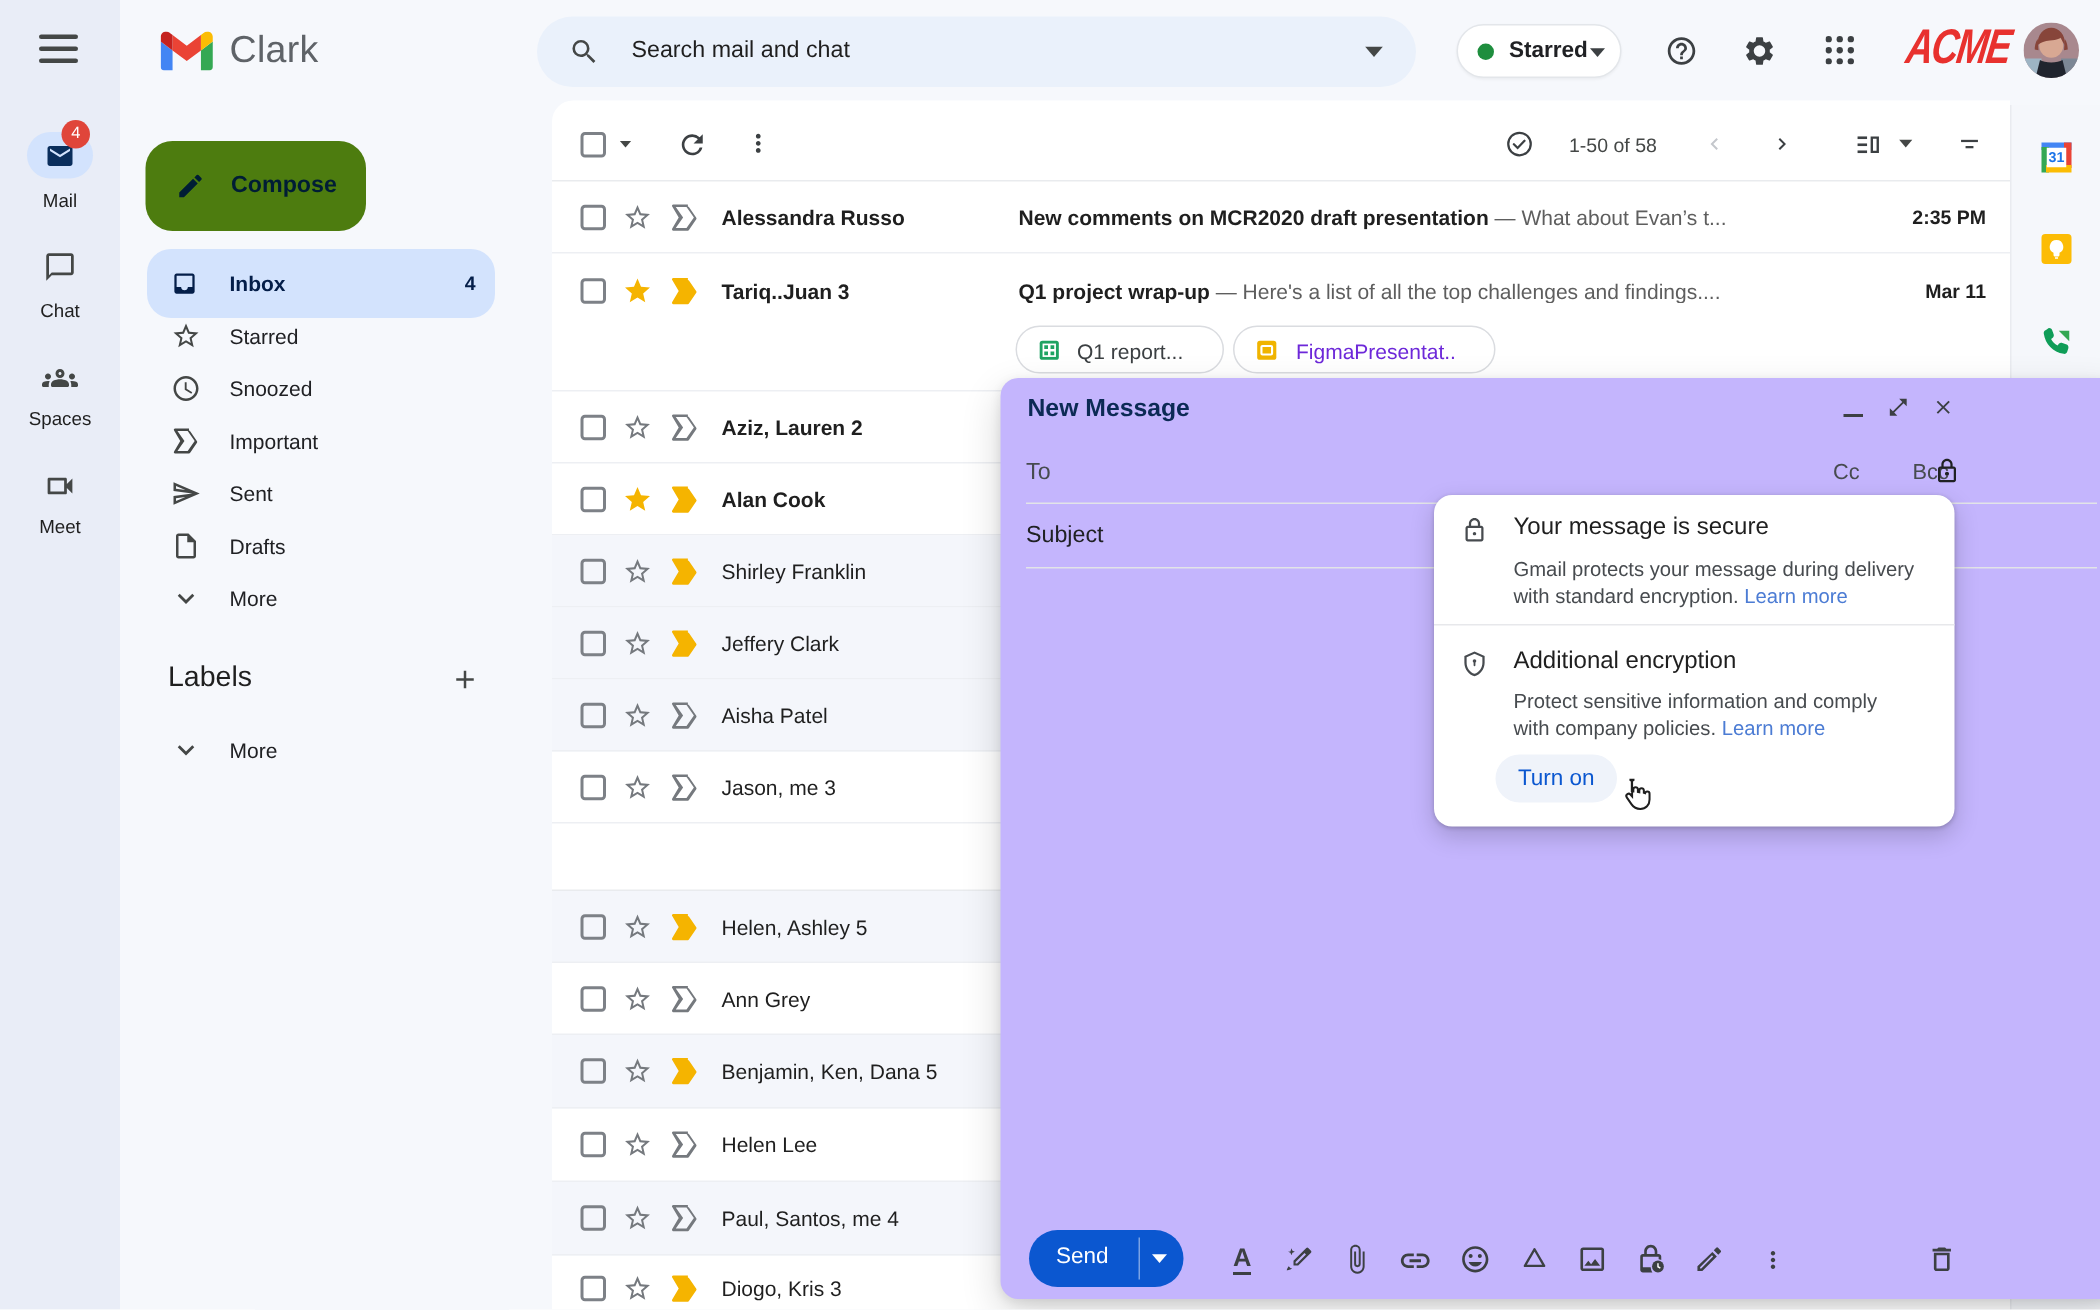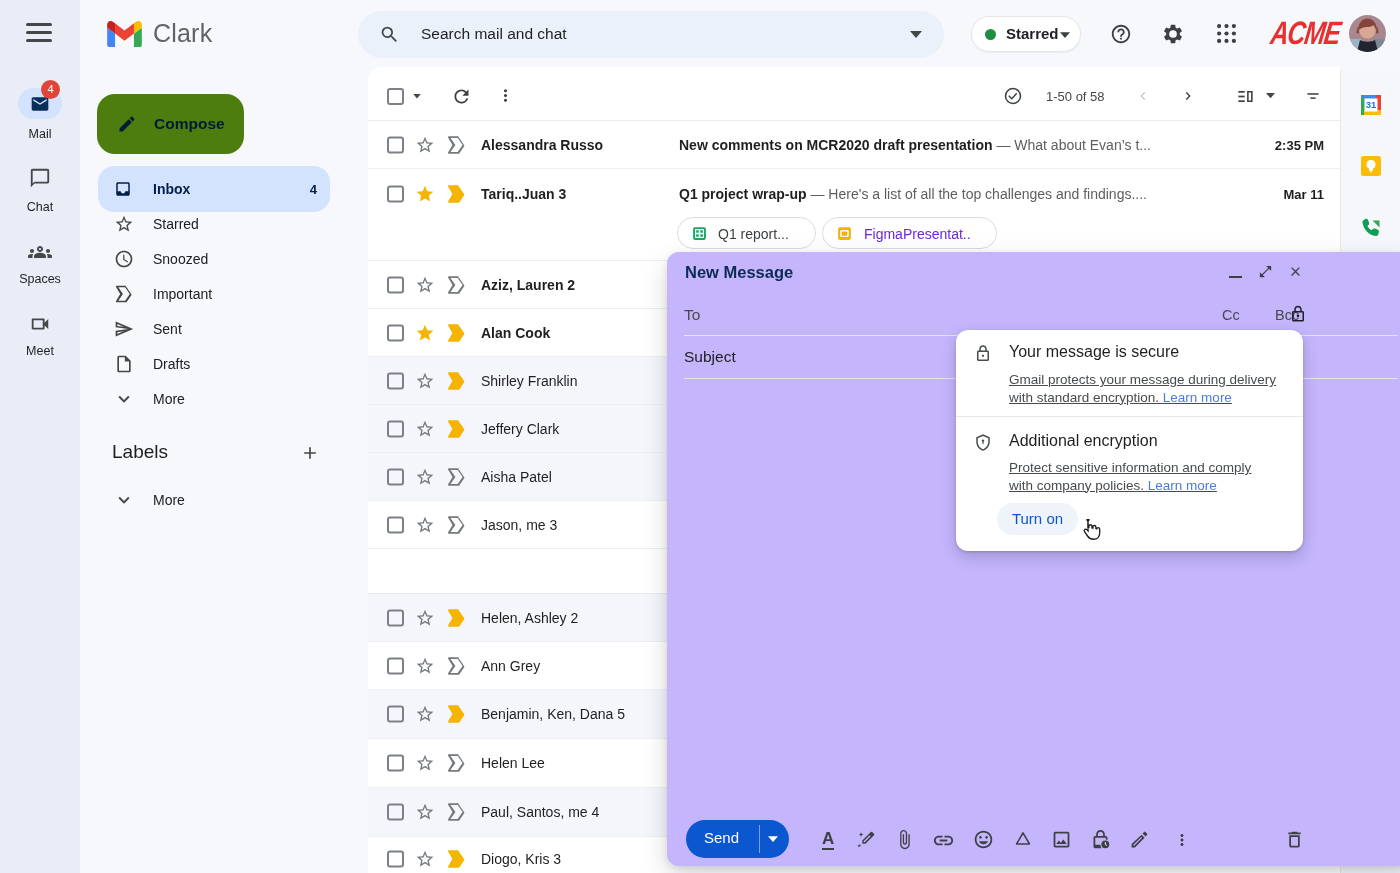--- a/index.html
+++ b/index.html
@@ -38,21 +38,21 @@
   #compose .hdr { position:absolute; left:18px; top:11px; font-size:16.5px; font-weight:bold; color:#0c2a55; }
   .fieldlab { position:absolute; font-size:15.5px; color:#474b4f; }
   .fdiv { position:absolute; left:17px; right:16px; height:1px; background:#e2e4e8; }
   #sendbtn { position:absolute; left:19px; top:568px; width:103px; height:38px; background:#0b57d0; border-radius:19px; color:#fff; }
   #sendbtn .lb { position:absolute; left:18px; top:9px; font-size:15px; }
   #sendbtn .vd { position:absolute; left:73px; top:5px; width:1px; height:28px; background:rgba(255,255,255,0.45); }
   .tool { position:absolute; top:577px; }
   
   #popup { left:956px; top:330px; width:347px; height:221px; background:#fff; border-radius:12px; box-shadow:0 1px 3px rgba(0,0,0,0.18), 0 6px 16px rgba(0,0,0,0.18); }
   #popup .t1 { position:absolute; left:53px; font-size:16px; color:#1f1f1f; }
-  #popup .bd { position:absolute; left:53px; font-size:13.5px; color:#474b4f; line-height:17.5px;text-decoration:underline; }
+  #popup .bd { position:absolute; left:53px; font-size:13.5px; color:#474b4f; line-height:17.5px; }
   #popup .lm { color:#4c7cd4; }
   #turnon { position:absolute; left:41px; top:173px; width:81px; height:32px; background:#eff3fa; border-radius:16px; text-align:center; line-height:32px; font-size:15px; color:#0b57d0; font-weight:500; }
   
   #companion { left:1340px; top:70px; width:60px; height:803px; background:#f5f7fb; border-left:1px solid #e9ebf0; }
   .comp { position:absolute; left:50%; transform:translateX(-50%); }
 </style>
 </head>
 <body>
 <div id="rail" class="abs"></div>
 
@@ -350,21 +350,21 @@
   </div>
   <div class="abs" style="left:0; top:527px; width:972px; height:1px; background:#e9ebee; margin-top:-1px;"></div>
   <div class="row read" style="top:527px; height:48px;">
     <div class="cb"></div>
     <svg class="star" width="20" height="20" viewBox="0 0 24 24">
         <path fill="#75797e" d="M22 9.24l-7.19-.62L12 2 9.19 8.63 2 9.24l5.46 4.73L5.82 21 12 17.27 18.18 21l-1.63-7.03L22 9.24zM12 15.4l-3.76 2.27 1-4.28-3.32-2.88 4.38-.38L12 6.1l1.71 4.04 4.38.38-3.32 2.88 1 4.28L12 15.4z"></path>
       </svg>
     <svg class="imp" width="21" height="21" viewBox="0 0 24 24">
         <path fill="#f5b400" d="M14.39 2H3.24c-.81 0-1.28.93-.79 1.59L7.4 12l-4.95 8.41c-.49.66-.02 1.59.79 1.59h11.15c.32 0 .62-.15.8-.4l5.6-8.2c.26-.35.26-.83 0-1.18l-5.6-8.2a.994.994 0 0 0-.8-.42z"></path>
       </svg>
-    <div class="nm">Helen, Ashley 2</div>
+    <div class="nm">Helen, Ashley 5</div>
   </div>
   <div class="row" style="top:575px; height:48px;">
     <div class="cb"></div>
     <svg class="star" width="20" height="20" viewBox="0 0 24 24">
         <path fill="#75797e" d="M22 9.24l-7.19-.62L12 2 9.19 8.63 2 9.24l5.46 4.73L5.82 21 12 17.27 18.18 21l-1.63-7.03L22 9.24zM12 15.4l-3.76 2.27 1-4.28-3.32-2.88 4.38-.38L12 6.1l1.71 4.04 4.38.38-3.32 2.88 1 4.28L12 15.4z"></path>
       </svg>
     <svg class="imp" width="21" height="21" viewBox="0 0 24 24">
         <path fill="#75797e" d="M13.35 4l5.6 8-5.6 8H5.16l5.6-8-5.6-8h8.19M14.39 2H3.24c-.81 0-1.28.93-.79 1.59L7.4 12l-4.95 8.41c-.49.66-.02 1.59.79 1.59h11.15c.32 0 .62-.15.8-.4l5.6-8.2c.26-.35.26-.83 0-1.18l-5.6-8.2a.994.994 0 0 0-.8-.42z"></path>
       </svg>
     <div class="nm">Ann Grey</div>

